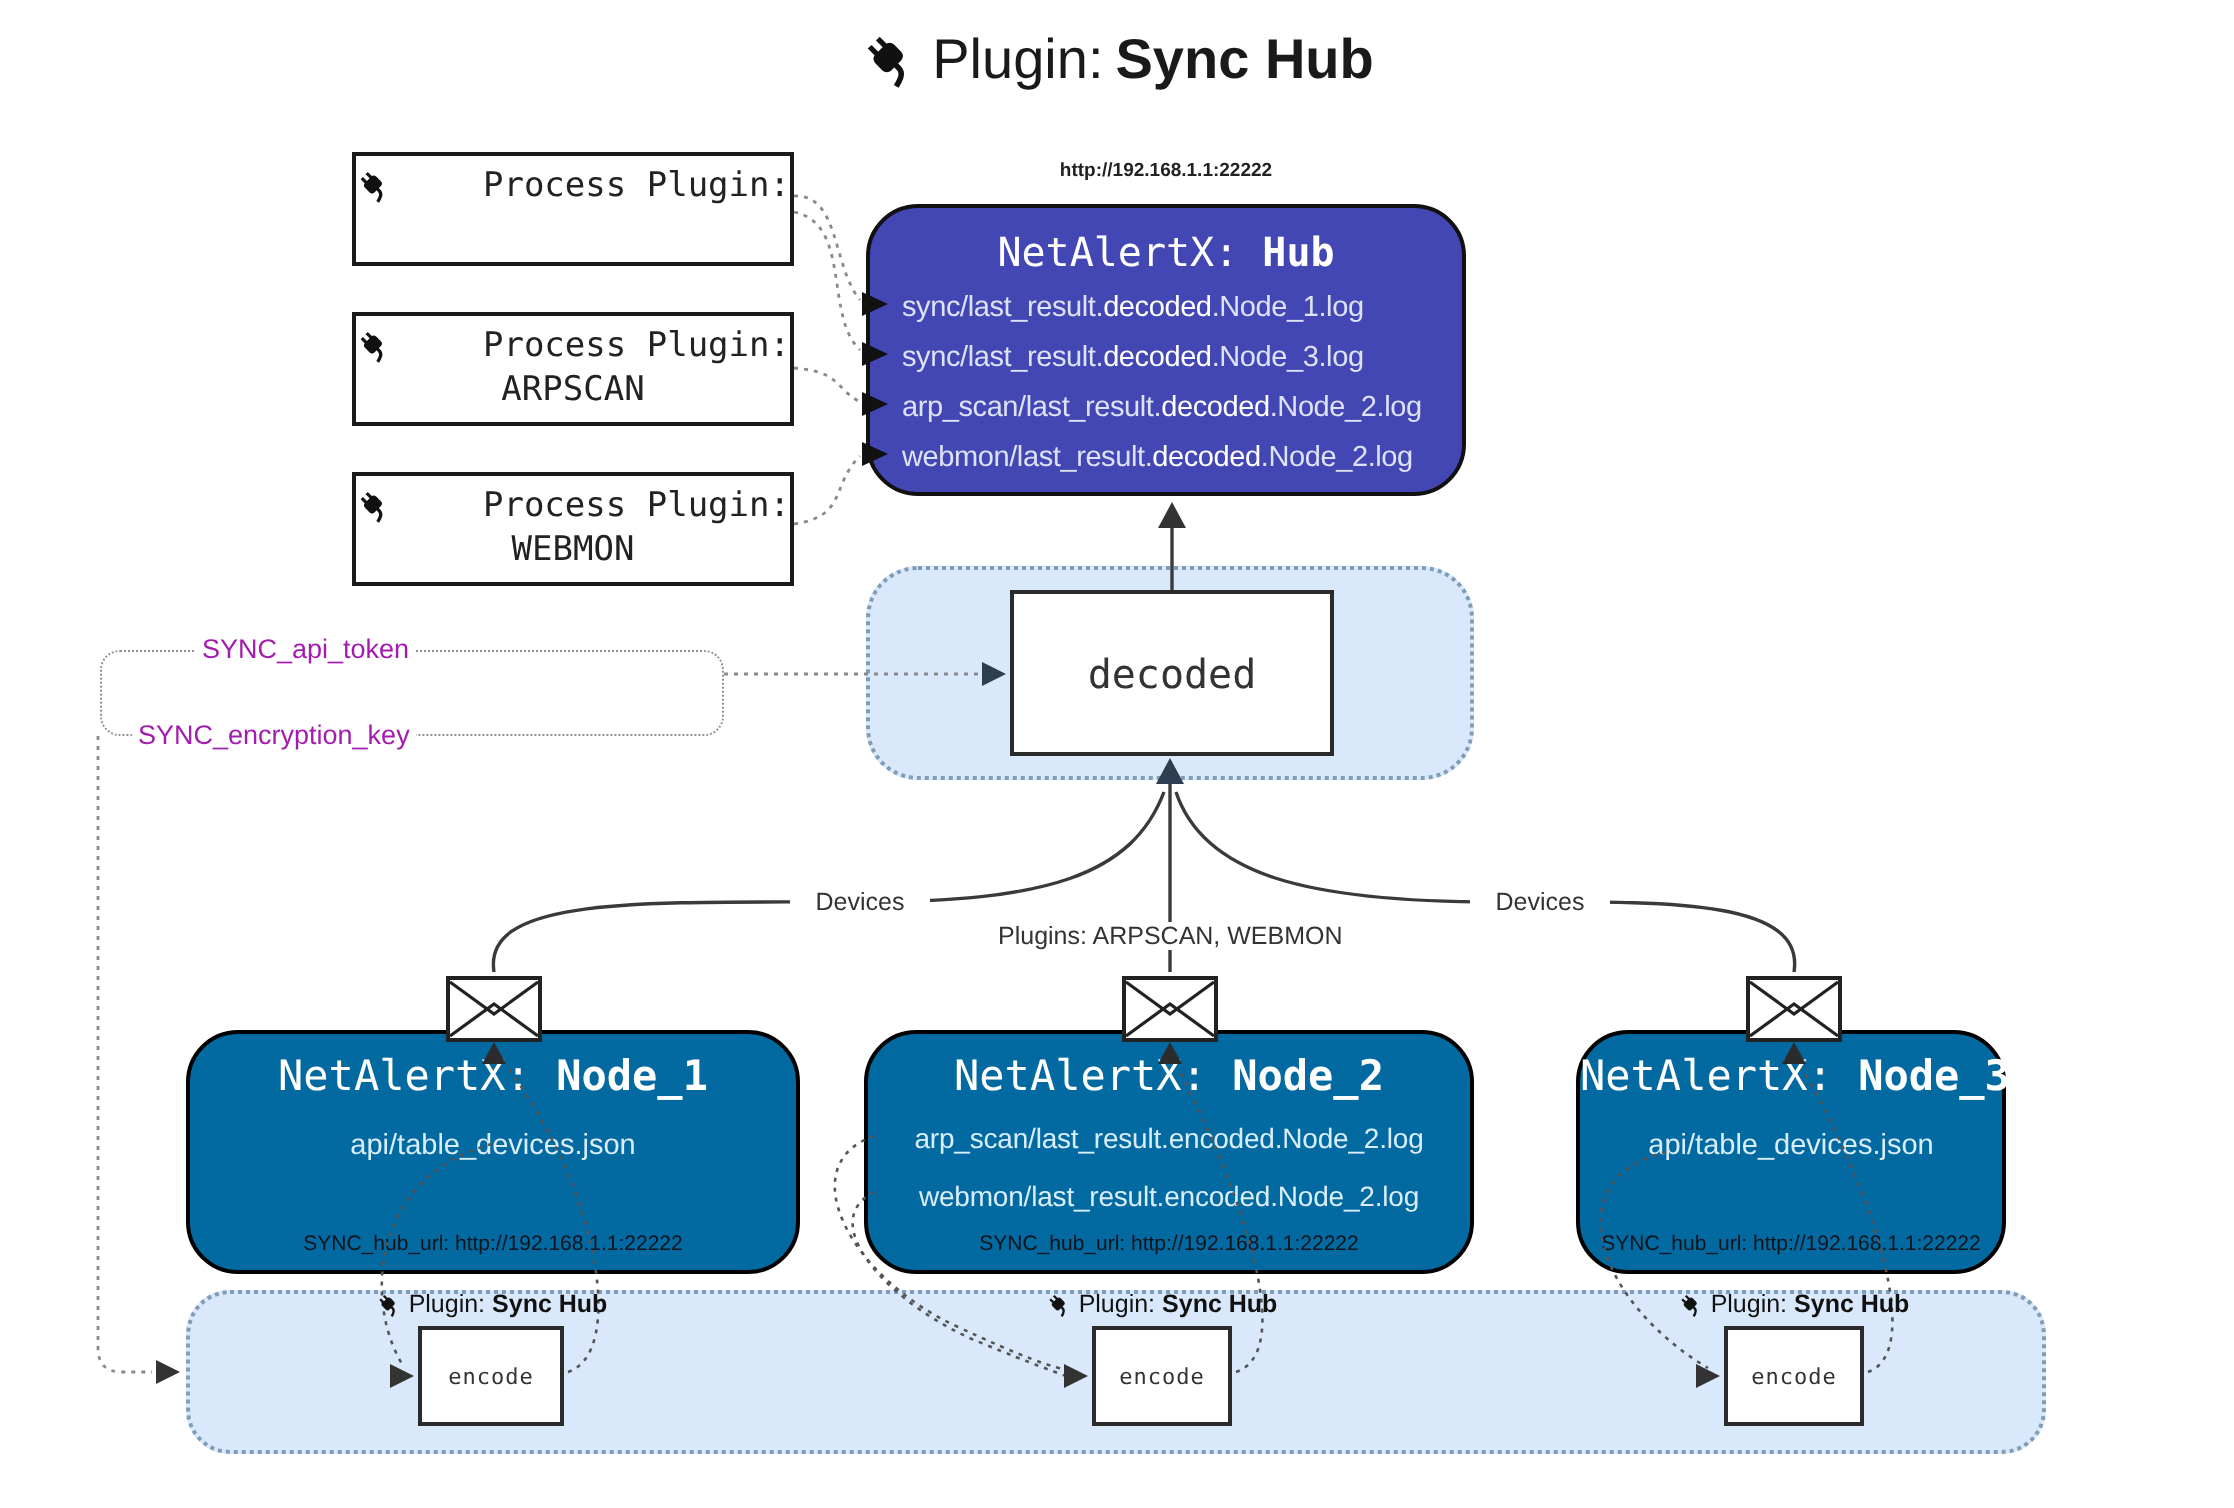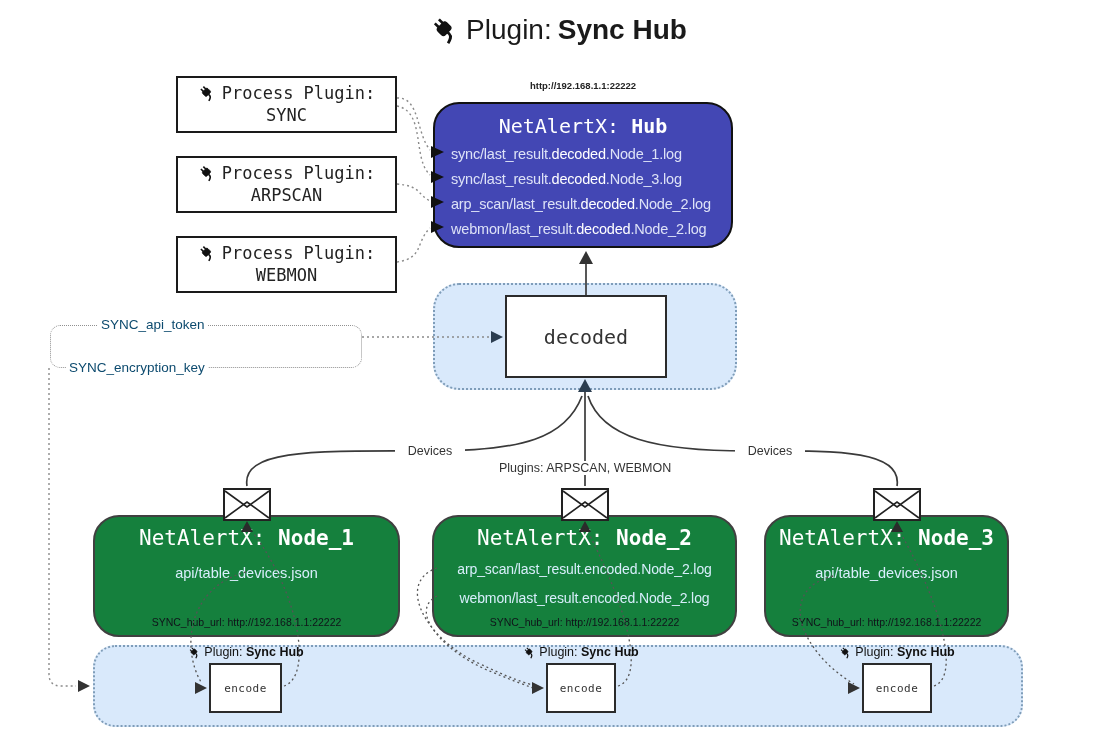--- a/index.html
+++ b/index.html
@@ -6,43 +6,43 @@
   .canvas{position:relative;width:1117px;height:754px;background:#fff;overflow:hidden;
           font-family:"Liberation Sans",sans-serif;color:#1a1a1a;}
   .abs{position:absolute;box-sizing:border-box;}
   
   .title{top:14px;left:0;width:100%;text-align:center;font-size:28px;color:#1a1a1a;
          display:flex;align-items:center;justify-content:center;gap:6px;}
   .title b{font-weight:700;}
   
   .pbox{border:2px solid #1a1a1a;background:#fff;text-align:center;color:#222;
         font-family:"DejaVu Sans Mono",monospace;font-size:17px;}
-  .pbox .l1{margin-top:5px;display:flex;align-items:center;justify-content:center;gap:6px;}
+  .pbox .l1{margin-top:5px;display:flex;align-items:center;justify-content:space-between;gap:6px;}
   .pbox .l2{margin-top:2px;}
   
   .hub{background:#4347b4;border:2px solid #111;border-radius:26px;color:#fff;}
   .hub-title{text-align:center;font-family:"DejaVu Sans Mono",monospace;font-size:20px;margin-top:10px;}
   .hub-files{position:absolute;top:38px;left:12px;right:2px;}
   .hub-file{font-size:14.5px;line-height:25px;color:#dde2f7;white-space:nowrap;letter-spacing:-0.2px;padding-left:4px;}
   .hub-file b{color:#ffffff;font-weight:400;}
   .tp::after{content:" ";white-space:pre;}
   
-  .node{background:#15803d;border:2px solid #404040;border-radius:26px;color:#fff;}
+  .node{background:#0369a1;border:2px solid #000000;border-radius:26px;color:#fff;}
   .node-title{text-align:center;font-family:"DejaVu Sans Mono",monospace;font-size:21px;margin-top:9px;}
   .node-file{position:absolute;left:0;width:100%;text-align:center;color:#d8eefc;font-size:14.5px;white-space:nowrap;}
   .node-file.sm{font-size:14px;letter-spacing:-0.1px;}
   .node-url{position:absolute;bottom:7px;left:0;width:100%;text-align:center;color:#10131a;font-size:10.5px;font-weight:500;}
   
   .bluebox{background:#d9e9fb;border:2px dotted #7f9db9;border-radius:26px;}
   
   .wbox{background:#fff;border:2px solid #2b2b2b;display:flex;align-items:center;justify-content:center;
         font-family:"DejaVu Sans Mono",monospace;color:#333;}
   
   .flabel{background:#fff;padding:0 4px;font-size:12.5px;color:#333;text-align:center;z-index:7;white-space:nowrap;}
-  .seclabel{background:#fff;padding:0 3px;font-size:13.5px;color:#0c4a6e;z-index:7;white-space:nowrap;}
+  .seclabel{background:#fff;padding:0 3px;font-size:13.5px;color:#a21caf;z-index:7;white-space:nowrap;}
   .enc-label{font-size:12.5px;color:#111;z-index:6;display:flex;align-items:center;justify-content:center;gap:3px;white-space:nowrap;}
   .enc-label b{font-weight:700;}
   .url-label{text-align:center;font-size:9.5px;font-weight:600;color:#222;}
   .tokenrect{border:1.5px dotted #909090;border-radius:10px;z-index:2;}
   .overlay{left:0;top:0;z-index:5;pointer-events:none;}
   .env{z-index:6;}
   .plug{flex:0 0 auto;}
 </style>
 </head>
 <body>
@@ -70,21 +70,20 @@
     <b>Sync Hub</b>
   </div>
 
   <div class="abs pbox" style="left:176px;top:76px;width:221px;height:57px">
     <div class="l1">
         <svg class="plug" width="18" height="18" viewBox="0 0 24 24">
           <use href="#plugico"></use>
         </svg>
       <span>Process Plugin:</span>
       </div>
-    <div class="l2">SYNC</div>
   </div>
   <div class="abs pbox" style="left:176px;top:156px;width:221px;height:57px">
     <div class="l1">
         <svg class="plug" width="18" height="18" viewBox="0 0 24 24">
           <use href="#plugico"></use>
         </svg>
       <span>Process Plugin:</span>
       </div>
     <div class="l2">ARPSCAN</div>
   </div>
@@ -127,21 +126,21 @@
     <div class="node-url">SYNC_hub_url: http://192.168.1.1:22222</div>
   </div>
   <div class="abs node" style="left:432px;top:515px;width:305px;height:122px">
     <div class="node-title">
       <span class="tp">NetAlertX:</span><b>Node_2</b>
     </div>
     <div class="node-file sm" style="top:44px">arp_scan/last_result.encoded.Node_2.log</div>
     <div class="node-file sm" style="top:73px">webmon/last_result.encoded.Node_2.log</div>
     <div class="node-url">SYNC_hub_url: http://192.168.1.1:22222</div>
   </div>
-  <div class="abs node" style="left:764px;top:515px;width:245px;height:122px">
+  <div class="abs node" style="left:788px;top:515px;width:215px;height:122px">
     <div class="node-title">
       <span class="tp">NetAlertX:</span><b>Node_3</b>
     </div>
     <div class="node-file" style="top:48px">api/table_devices.json</div>
     <div class="node-url">SYNC_hub_url: http://192.168.1.1:22222</div>
   </div>
 
   <div class="abs bluebox" style="left:93px;top:645px;width:930px;height:82px;border-radius:22px"></div>
 
   <div class="abs enc-label" style="left:166px;top:645px;width:160px">

